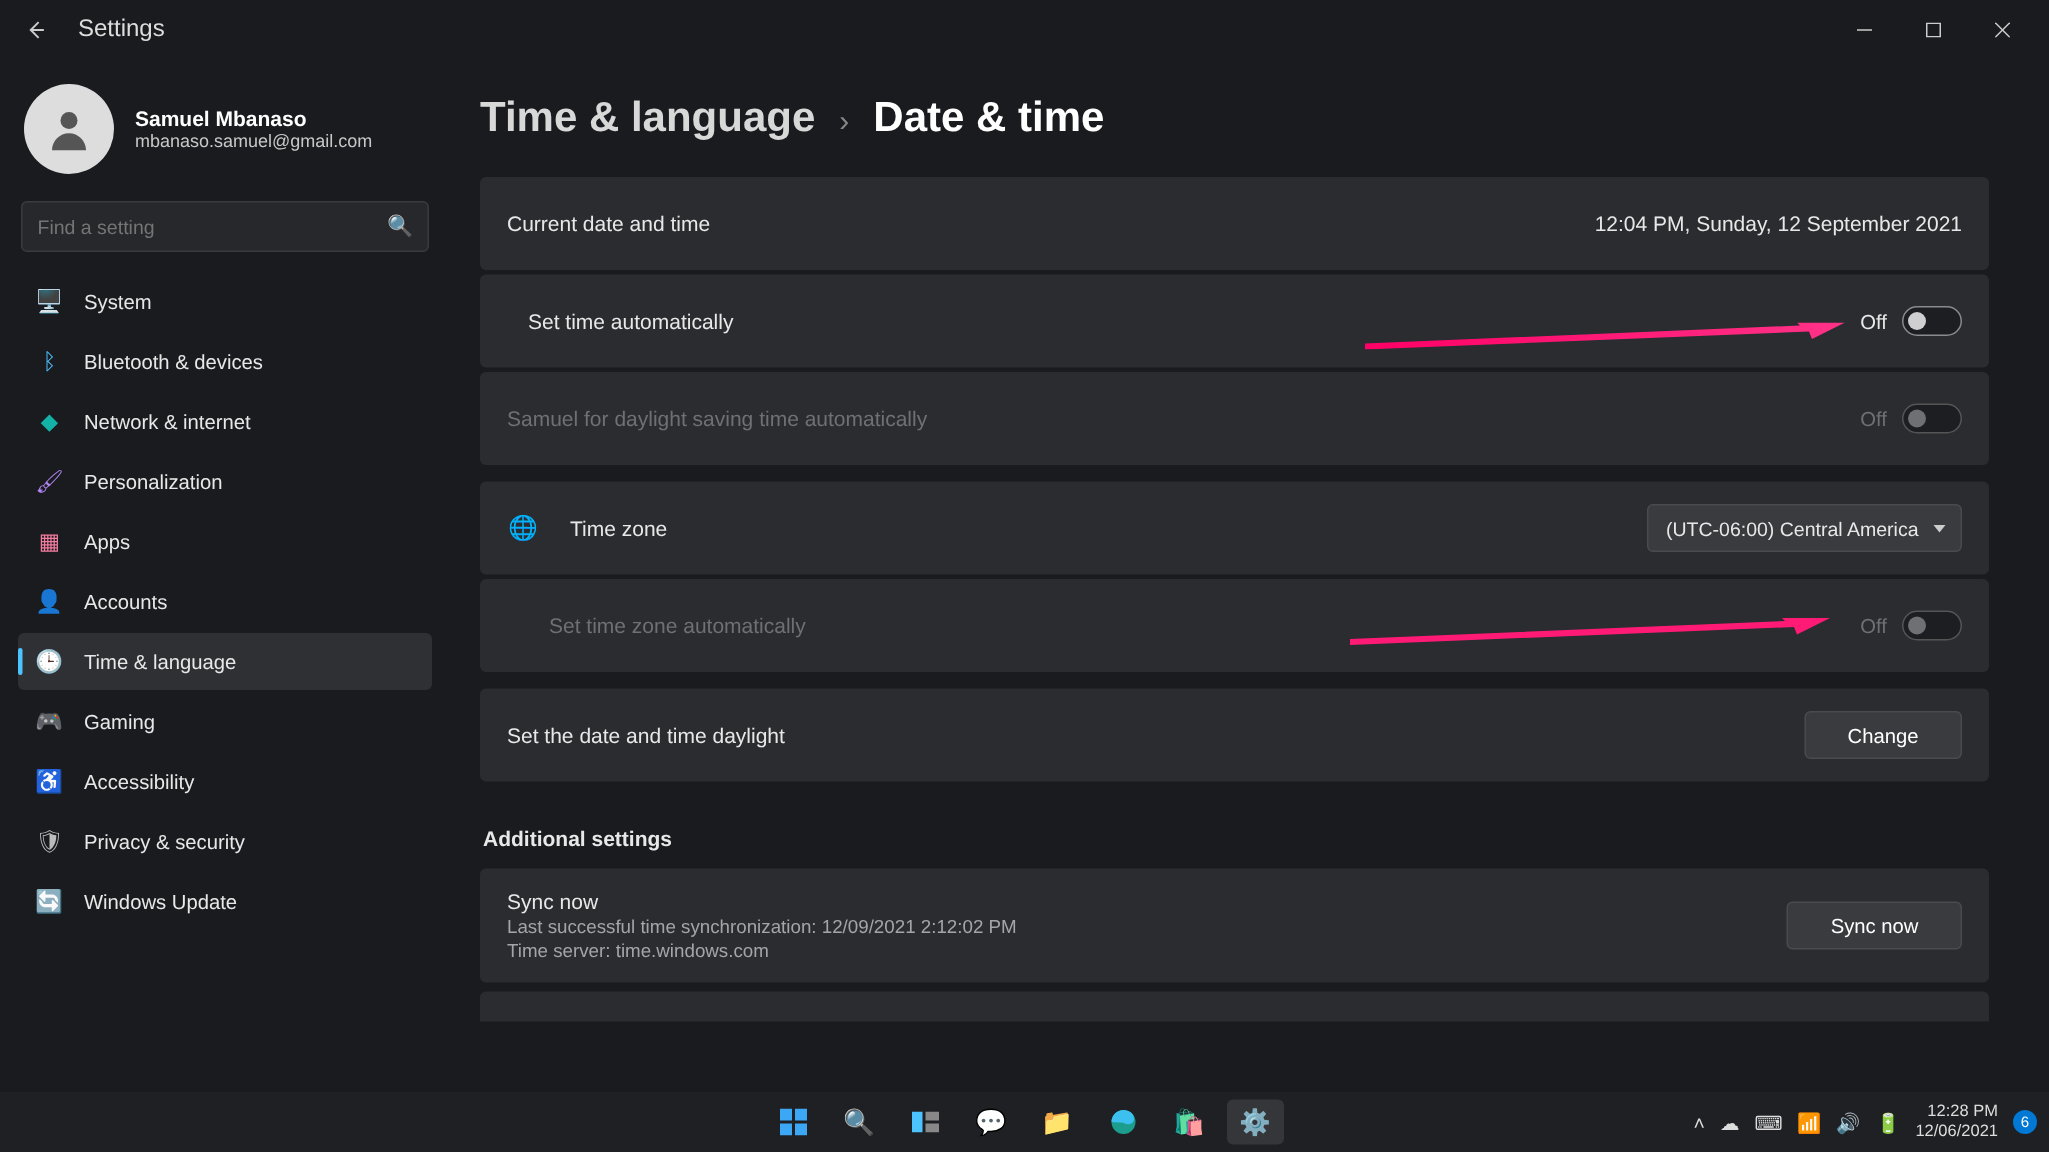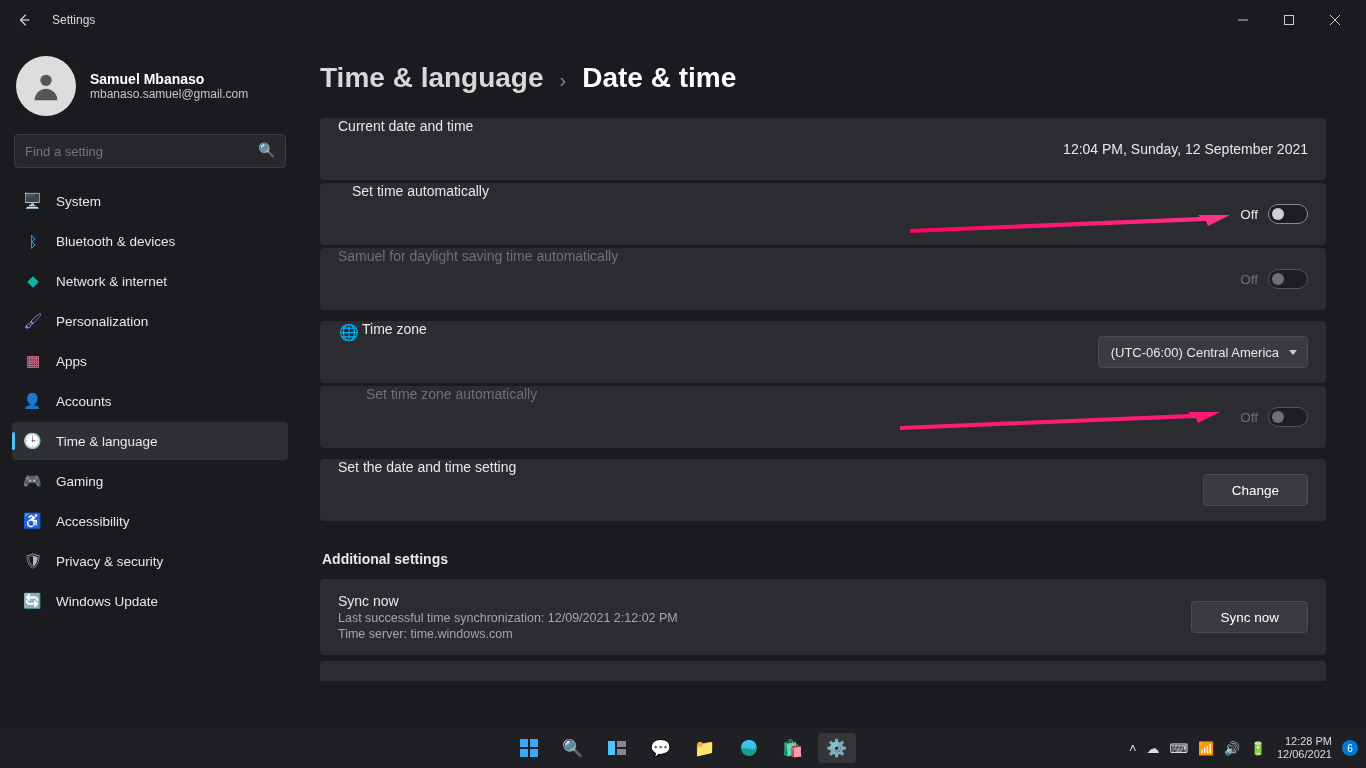--- a/index.html
+++ b/index.html
@@ -1,21 +1,21 @@
 <!DOCTYPE html>
 <html><head>
 <meta charset="utf-8">
 <style>
 * { margin:0; padding:0; box-sizing:border-box; font-family:"Segoe UI",Arial,sans-serif; }
 body { width:1366px; height:768px; background:#1a1b1f; color:#e8e8e8; overflow:hidden; position:relative; }
 
 
 .titlebar { height:40px; display:flex; align-items:center; padding:0 8px; }
 .titlebar .back { width:32px; height:32px; display:flex; align-items:center; justify-content:center; color:#ccc; }
-.titlebar .title { font-size:12px; margin-left:12px; color:#ddd; }
+.titlebar .title { font-size:16px; margin-left:12px; color:#ddd; }
 .titlebar .spacer { flex:1; }
 .titlebar .winbtn { width:46px; height:32px; display:flex; align-items:center; justify-content:center; color:#ccc; }
 
 
 .app { display:flex; height:688px; }
 .sidebar { width:300px; padding:0 12px; }
 .main { flex:1; padding:0 40px 0 20px; overflow:hidden; }
 
 
 .user { display:flex; align-items:center; gap:14px; padding:16px 4px 18px 4px; }
@@ -34,21 +34,21 @@
 .nav-item.active { background:#2f3034; }
 .nav-item.active::before { content:""; position:absolute; left:0; top:10px; bottom:10px; width:3px; background:#4cc2ff; border-radius:2px; }
 .nav-icon { width:18px; height:18px; display:inline-flex; align-items:center; justify-content:center; font-size:15px; }
 
 
 .breadcrumb { display:flex; align-items:baseline; gap:16px; margin:22px 0 24px 0; }
 .bc-parent { font-size:28px; font-weight:600; color:#d8d8d8; }
 .bc-sep { font-size:20px; color:#888; }
 .bc-current { font-size:28px; font-weight:600; color:#fff; }
 
-.card { background:#2b2c30; border-radius:4px; margin-bottom:3px; padding:0 18px; display:flex; min-height:62px; gap:2px; position:relative; }
+.card { background:#2b2c30; border-radius:4px; margin-bottom:3px; padding:0 18px; display:flex; align-items:center; min-height:62px; gap:20px; position:relative; }
 .card.disabled .card-title, .card.disabled .toggle-label { color:#6f7074; }
 .card-title { font-size:14px; color:#e8e8e8; }
 .card-right { margin-left:auto; font-size:14px; color:#e8e8e8; display:flex; align-items:center; gap:10px; }
 .card-icon { width:22px; height:22px; display:flex; align-items:center; justify-content:center; color:#e0e0e0; font-size:16px; }
 .card.inset { padding-left:46px; }
 
 .toggle-label { font-size:13.5px; color:#e8e8e8; }
 .toggle { width:40px; height:20px; border-radius:10px; background:#1d1e22; border:1px solid #8a8b8e; position:relative; }
 .toggle::after { content:""; position:absolute; left:3px; top:3px; width:12px; height:12px; border-radius:50%; background:#cfcfd2; }
 .toggle.dim { border-color:#555; }
@@ -239,21 +239,21 @@
       <div class="arrow" style="left:580px; top:26px; width:320px;">
         <svg viewBox="0 0 320 18" preserveAspectRatio="none">
             <polygon points="0,14 290,2 288,0 320,0 298,11 296,6 0,18" fill="#ff1a75"></polygon>
           </svg>
       </div>
     </div>
 
     <div style="height:8px"></div>
 
     <div class="card">
-      <span class="card-title">Set the date and time setting</span>
+      <span class="card-title">Set the date and time daylight</span>
       <div class="card-right">
         <div class="btn">
             <span>Change</span>
           </div>
       </div>
     </div>
 
     <div class="section-title">Additional settings</div>
 
     <div class="sync-card">

